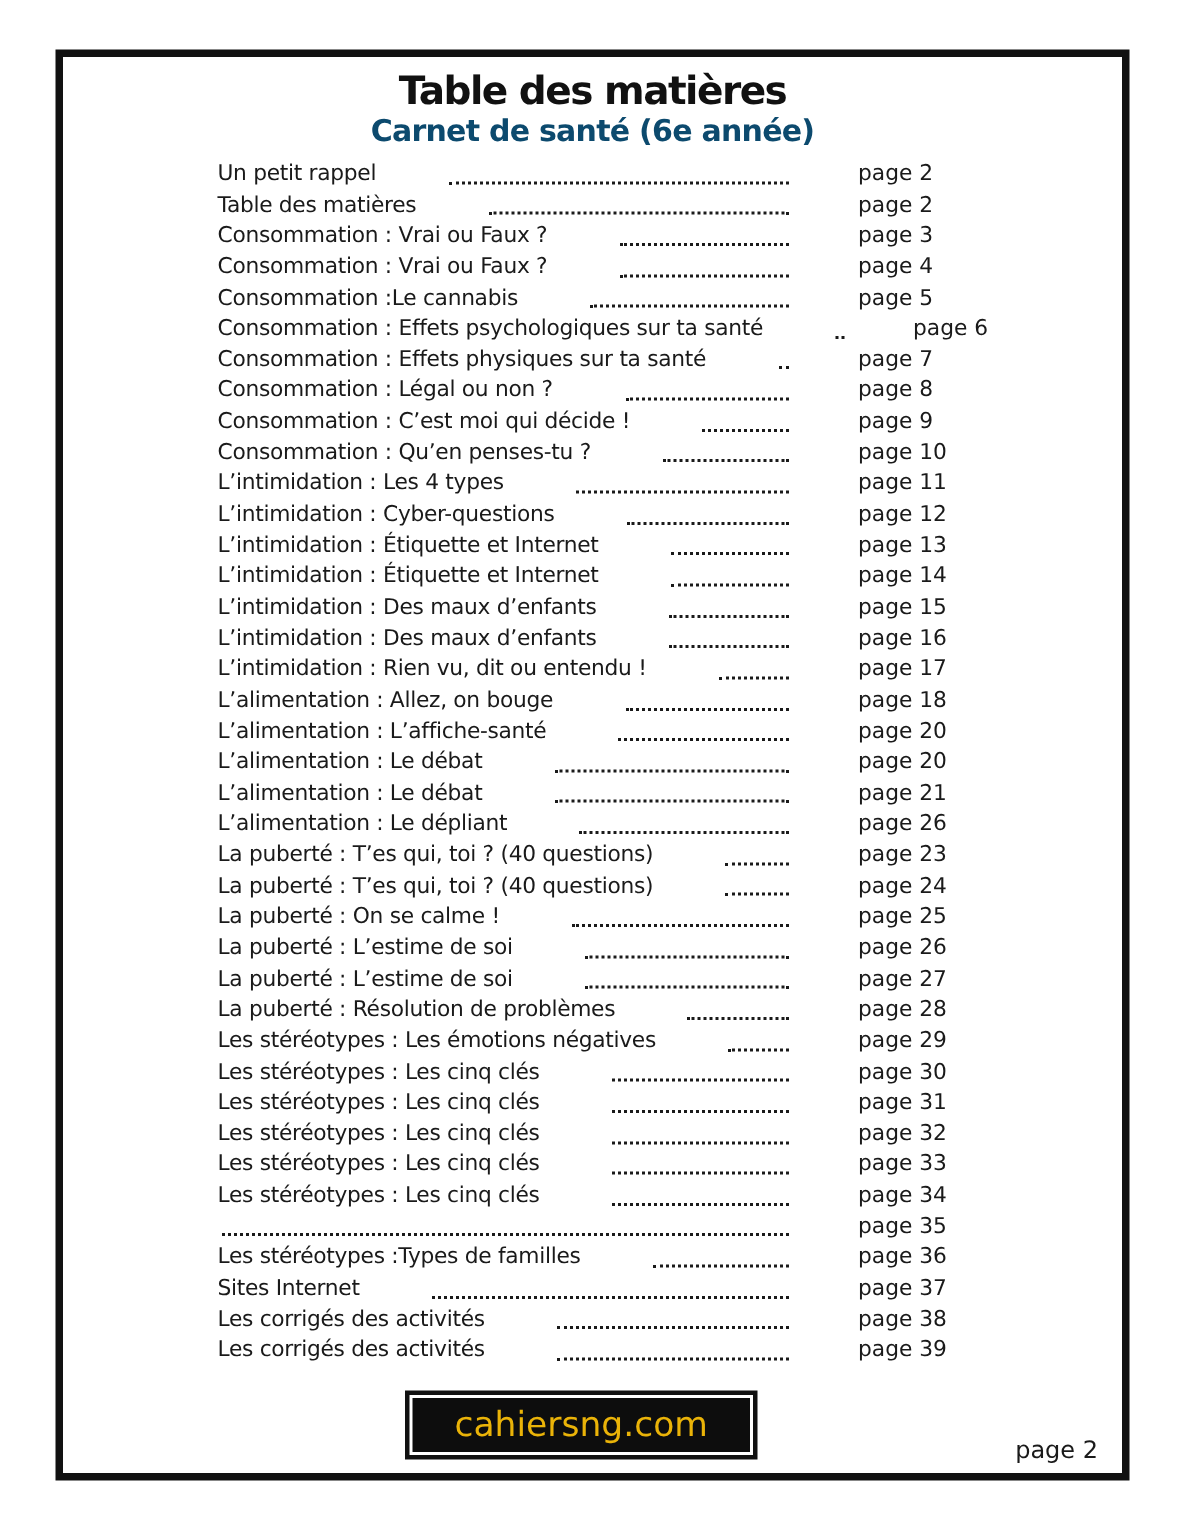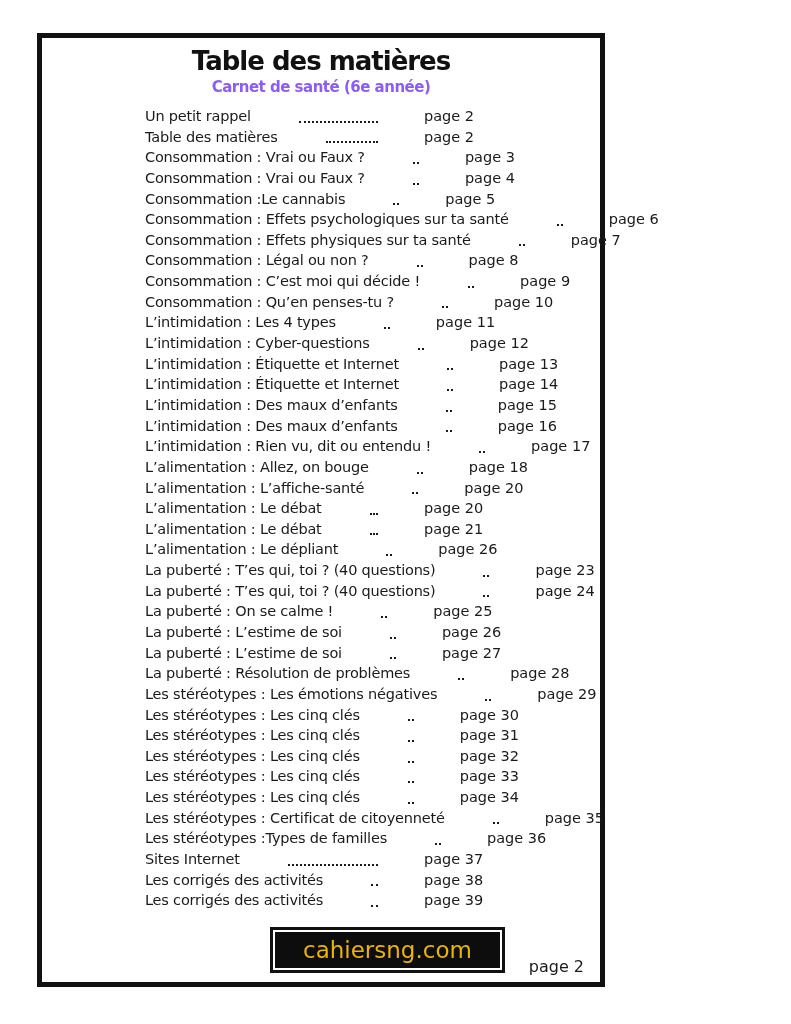--- a/index.html
+++ b/index.html
@@ -12,41 +12,41 @@
   }
   .sheet {
     position: relative;
     width: 791px; height: 1024px;
     background: #ffffff;
     overflow: hidden;
   }
   .frame {
     position: absolute;
     left: 37px; top: 33px;
-    width: 568px; height: 954px;
+    width: 716px; height: 954px;
     border: 5px solid #111111;
     background: #ffffff;
   }
   .doc-title {
     margin: 8px 0 0 0;
     text-align: center;
     font-size: 26px;
     font-weight: bold;
     letter-spacing: -1px;
     line-height: 30px;
     color: #111111;
   }
   .doc-subtitle {
     margin: 1px 0 0 0;
     text-align: center;
-    font-size: 15px;
+    font-size: 20px;
     font-weight: bold;
     letter-spacing: -0.5px;
     line-height: 20px;
-    color: #8b5cf6;
+    color: #0c4a6e;
   }
   .toc {
     margin: 9px 112px 0 103px;
   }
   .toc-row {
     display: flex;
     align-items: flex-end;
     height: 20.65px;
     font-size: 14.5px;
     white-space: nowrap;
@@ -299,21 +299,20 @@
         <span class="toc-page">page 33</span>
       </div>
 
       <div class="toc-row">
         <span class="toc-label">Les stéréotypes : Les cinq clés</span>
         <span class="toc-leader"></span>
         <span class="toc-page">page 34</span>
       </div>
 
       <div class="toc-row">
-        <span class="toc-label">Les stéréotypes : Certificat de citoyenneté</span>
         <span class="toc-leader"></span>
         <span class="toc-page">page 35</span>
       </div>
 
       <div class="toc-row">
         <span class="toc-label">Les stéréotypes :Types de familles</span>
         <span class="toc-leader"></span>
         <span class="toc-page">page 36</span>
       </div>
 

